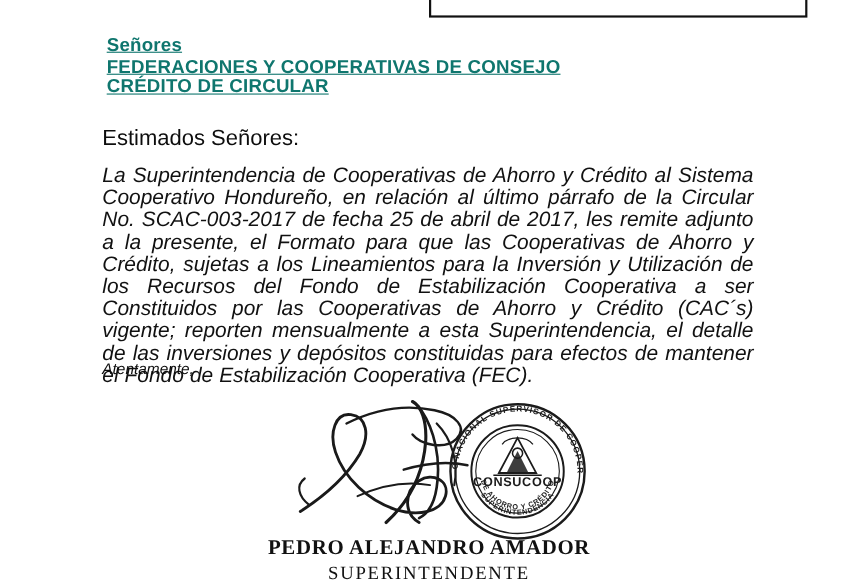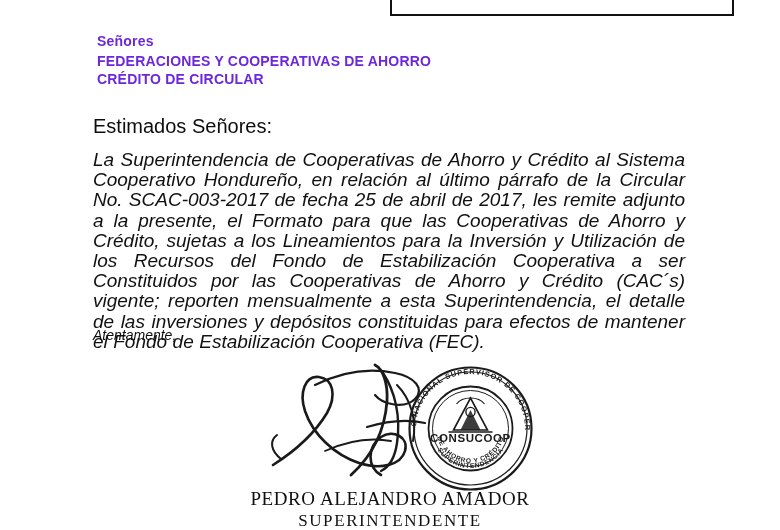--- a/index.html
+++ b/index.html
@@ -40,25 +40,26 @@
   }
 
   
   .addressee {
     position: absolute;
     left: 97px;
     top: 32px;
     width: 520px;
   }
   .addressee .line {
-    font-size: 14px;
+    font-size: 17px;
     font-weight: bold;
     line-height: 18px;
     letter-spacing: 0.2px;
-    color: #6d28d9;
+    color: #0f766e;
+    text-decoration: underline;
   }
   .addressee .line.first {
     margin-bottom: 2px;
   }
 
   
   .greeting {
     position: absolute;
     left: 93px;
     top: 115px;
@@ -118,21 +119,21 @@
   .signer {
     position: absolute;
     left: 0;
     top: 487px;
     width: 780px;
     text-align: center;
   }
   .signer-name {
     font-family: "Liberation Serif", serif;
     font-size: 19px;
-    font-weight: normal;
+    font-weight: bold;
     letter-spacing: 0.6px;
     color: #111;
     line-height: 23px;
   }
   .signer-title {
     font-family: "Liberation Serif", serif;
     font-size: 17px;
     letter-spacing: 1.6px;
     color: #111;
     line-height: 21px;
@@ -140,21 +141,21 @@
 </style>
 </head>
 <body>
 
 <div class="top-box">
   <div class="top-box-text">CIRCULAR No. SCAC-004-2017</div>
 </div>
 
 <div class="addressee">
   <div class="line first">Señores</div>
-  <div class="line">FEDERACIONES Y COOPERATIVAS DE AHORRO</div>
+  <div class="line">FEDERACIONES Y COOPERATIVAS DE CONSEJO</div>
   <div class="line">CRÉDITO DE CIRCULAR</div>
 </div>
 
 <div class="greeting">Estimados Señores:</div>
 
 <div class="body-par">La Superintendencia de Cooperativas de Ahorro y Crédito al Sistema Cooperativo Hondureño, en relación al último párrafo de la Circular No. SCAC-003-2017 de fecha 25 de abril de 2017, les remite adjunto a la presente, el Formato para que las Cooperativas de Ahorro y Crédito, sujetas a los Lineamientos para la Inversión y Utilización de los Recursos del Fondo de Estabilización Cooperativa a ser Constituidos por las Cooperativas de Ahorro y Crédito (CAC´s) vigente; reporten mensualmente a esta Superintendencia, el detalle de las inversiones y depósitos constituidas para efectos de mantener el Fondo de Estabilización Cooperativa (FEC).</div>
 
 <div class="closing">Atentamente,</div>
 
 <div class="signature-area">

